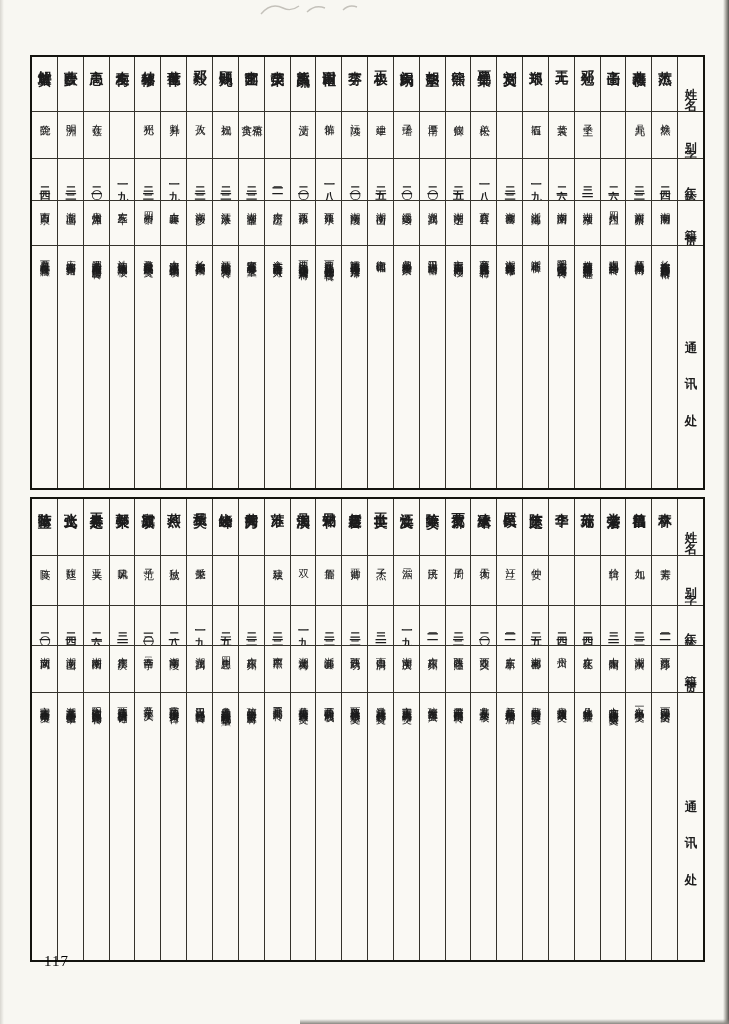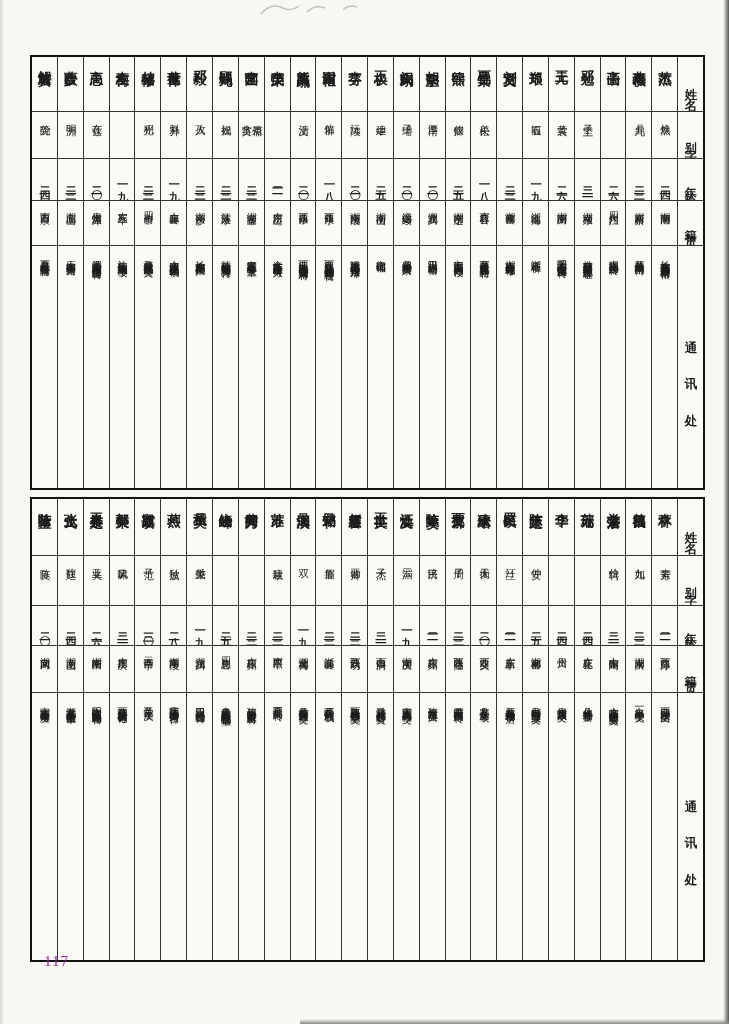--- a/index.html
+++ b/index.html
@@ -51,21 +51,21 @@
   .cell-origin .vtext{font-size:10px;letter-spacing:.1em;padding-top:3px;}
   .cell-contact .vtext{font-size:10px;letter-spacing:.07em;padding-top:6px;}
   
   .col-header .cell{align-items:center;}
   .col-header .vtext{font-weight:700;}
   .col-header .cell-name .vtext{font-size:12.5px;letter-spacing:.9em;padding-top:.9em;}
   .col-header .cell-courtesy .vtext,
   .col-header .cell-age .vtext,
   .col-header .cell-origin .vtext{font-size:12px;letter-spacing:.55em;padding-top:.55em;font-weight:700;}
   .col-header .cell-contact .vtext{font-size:12.5px;letter-spacing:2.9em;padding-top:2.9em;}
-  .page-number{position:absolute;left:44px;top:953px;font-size:15px;letter-spacing:1px;color:#a21caf;}
+  .page-number{position:absolute;left:44px;top:953px;font-size:15px;letter-spacing:1px;color:#000000;}
 </style>
 </head>
 <body>
 
 <div class="sheet"></div>
 
 <svg class="handwriting" width="140" height="20" viewBox="0 0 140 20">
   <path d="M6 14 q10 -12 22 -6 q8 4 16 -2 M52 12 q8 -8 18 -4 M88 10 q6 -6 14 -3" fill="none" stroke="#9a968e" stroke-width="1.4"></path>
 </svg>
 

